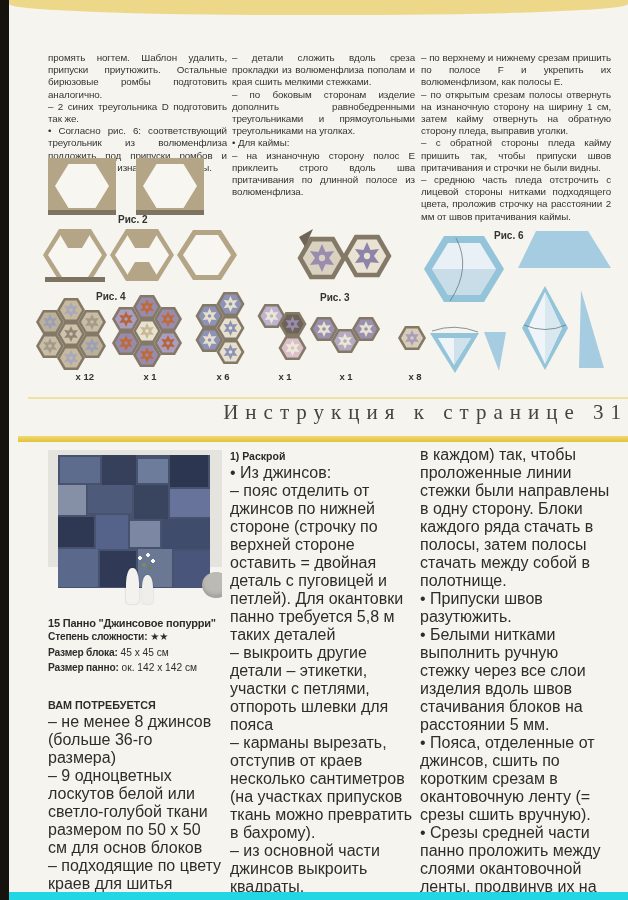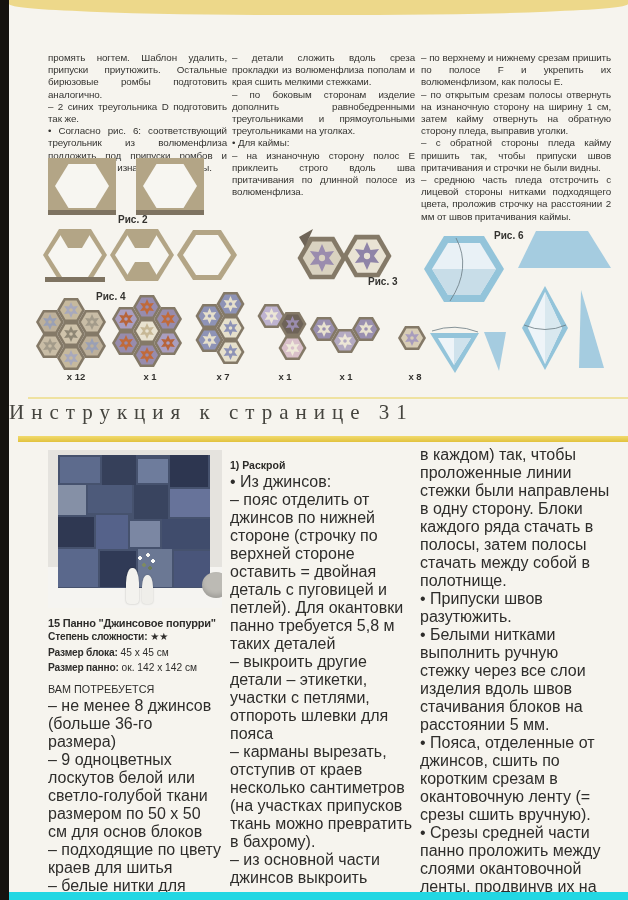--- a/index.html
+++ b/index.html
@@ -21,37 +21,37 @@
   .c3 { left:421px; width:190px; }
   .bp { margin:0; }
 
   
   .figures { position:absolute; left:0; top:148px; }
   .figlabel { position:absolute; font-weight:bold; font-size:10px; color:#33322f; white-space:nowrap; }
   .mult { position:absolute; top:371px; width:36px; text-align:center; font-weight:bold; font-size:9.5px; color:#33322f; }
 
   
   .banner-hair  { position:absolute; left:28px; right:0; top:397px; height:2px; background:#efe2a0; }
-  .banner-title { position:absolute; left:9px; right:0; top:400px; text-align:left;
+  .banner-title { position:absolute; left:9px; right:0; top:400px; text-align:right;
                   font-family:"Liberation Serif", serif; font-size:21px; letter-spacing:7px;
                   color:#45443e; }
   .banner-thick { position:absolute; left:18px; right:0; top:436px; height:6px;
                   background:linear-gradient(#f1da6e,#e2c23d); }
 
   
   .leftcol  { position:absolute; left:48px; top:450px; width:174px; }
   .midcol   { position:absolute; left:230px; top:446px; width:185px; }
   .rightcol { position:absolute; left:420px; top:446px; width:191px; }
   .sec-h { font-weight:bold; font-size:10.5px; margin:10px 0 2px 0; color:#2b2a27; }
-  .sec-h.first { margin-top:13px; }
+  .sec-h.first { margin-top:4px; }
 
   .art-title { font-weight:bold; font-size:11px; letter-spacing:-0.2px; margin-top:9px; }
   .spec { font-size:10.2px; line-height:15.5px; }
   .spec b { letter-spacing:-0.2px; }
-  .h-req { font-weight:normal; font-size:10.8px; margin:7px 0 2px 0; }
+  .h-req { font-weight:bold; font-size:10.8px; margin:23px 0 2px 0; }
 
   
   .photo { position:relative; width:174px; height:158px; overflow:hidden;
            background:linear-gradient(#e5e3de 74%, #f5f4f1 74%); }
   .quilt { position:absolute; left:10px; top:5px; width:152px; height:133px;
            background-color:#46526e; background-repeat:no-repeat;
            background-image:
              linear-gradient(#5d6b8d,#5d6b8d), linear-gradient(#36405a,#36405a),
              linear-gradient(#6e7c9c,#6e7c9c), linear-gradient(#2d3650,#2d3650),
              linear-gradient(#8590a6,#8590a6), linear-gradient(#4d5a7a,#4d5a7a),
@@ -198,26 +198,26 @@
       <use href="#hexpatch" transform="translate(345,341)" style="--patch:#b4aac2;--star:#ece6d6"></use>
       <use href="#hexpatch" transform="translate(366,329)" style="--patch:#9a90b0;--star:#e8e2d0"></use>
     </g>
     <g>
       <use href="#hexpatch" transform="translate(412,338)" style="--patch:#d8cdb6;--star:#a89dbd"></use>
     </g>
   </svg>
 
   <div class="figlabel" style="left:118px; top:214px;">Рис. 2</div>
   <div class="figlabel" style="left:96px;  top:291px;">Рис. 4</div>
-  <div class="figlabel" style="left:320px; top:276px;margin-left:48px;">Рис. 3</div>
+  <div class="figlabel" style="left:320px; top:292px;">Рис. 3</div>
   <div class="figlabel" style="left:494px; top:230px;">Рис. 6</div>
 
-  <div class="mult" style="left:58px;">x 12</div>
+  <div class="mult" style="left:58px;text-align:right;">x 12</div>
   <div class="mult" style="left:132px;">x 1</div>
-  <div class="mult" style="left:205px;">x 7</div>
+  <div class="mult" style="left:205px;">x 6</div>
   <div class="mult" style="left:267px;">x 1</div>
   <div class="mult" style="left:328px;">x 1</div>
   <div class="mult" style="left:397px;">x 8</div>
 
   <div class="banner-hair"></div>
   <div class="banner-title">Инструкция к странице 31</div>
   <div class="banner-thick"></div>
 
   <div class="leftcol">
     <div class="photo">

